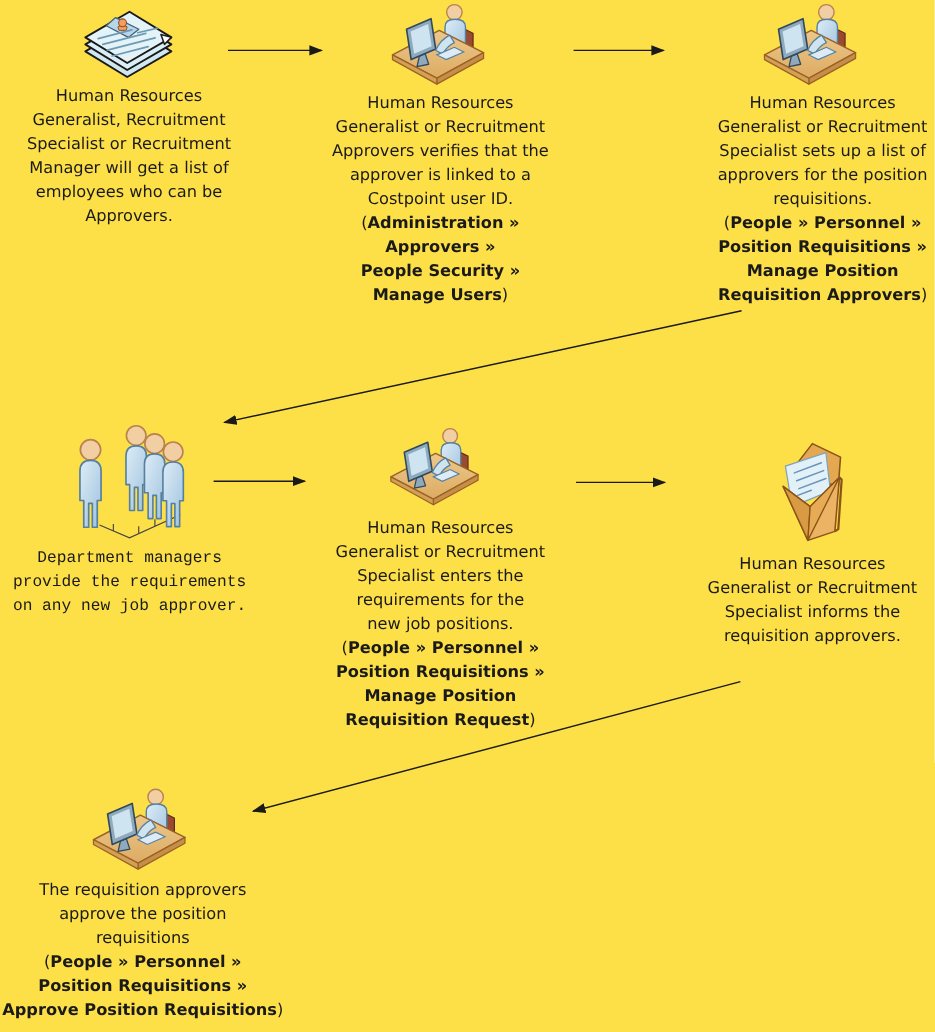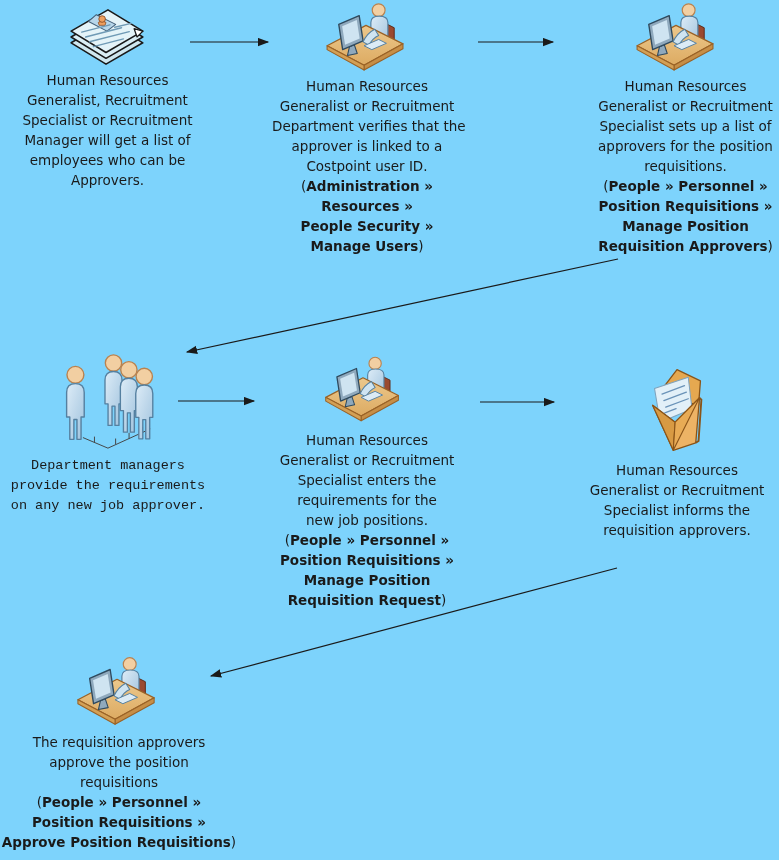--- a/index.html
+++ b/index.html
@@ -1,17 +1,17 @@
 <!DOCTYPE html>
 <html><head>
 <meta charset="utf-8">
 <style>
   html,body{margin:0;padding:0;background:#ffffff;}
   #canvas{
-    position:relative;width:779px;height:860px;background:#7dd3fc;
+    position:relative;width:779px;height:860px;background:#fde047;
     font-family:"DejaVu Sans","Liberation Sans",sans-serif;
     color:#1a1a1a;overflow:hidden;
   }
   .node-icon{position:absolute;}
   .node-icon svg{display:block;width:100%;height:100%;}
   .caption{
     position:absolute;text-align:center;font-size:13.5px;line-height:20px;
     color:#1a1a1a;
   }
   .tline{white-space:nowrap;}
@@ -141,25 +141,25 @@
     </div>
 
   <div class="node-icon n2-icon">
     <svg viewBox="0 0 88 74">
         <use href="#person-at-computer-icon"></use>
       </svg>
   </div>
   <div class="caption n2-text">
       <div class="tline"><span>Human Resources</span></div>
       <div class="tline"><span>Generalist or Recruitment</span></div>
-      <div class="tline"><span>Department verifies that the</span></div>
+      <div class="tline"><span>Approvers verifies that the</span></div>
       <div class="tline"><span>approver is linked to a</span></div>
       <div class="tline"><span>Costpoint user ID.</span></div>
       <div class="tline"><span>(</span><span class="b">Administration</span><span class="b"> »</span></div>
-      <div class="tline"><span class="b">Resources</span><span class="b"> »</span></div>
+      <div class="tline"><span class="b">Approvers</span><span class="b"> »</span></div>
       <div class="tline"><span class="b">People Security</span><span class="b"> »</span></div>
       <div class="tline"><span class="b">Manage Users</span><span>)</span></div>
     </div>
 
   <div class="node-icon n3-icon">
     <svg viewBox="0 0 88 74">
         <use href="#person-at-computer-icon"></use>
       </svg>
   </div>
   <div class="caption n3-text">

